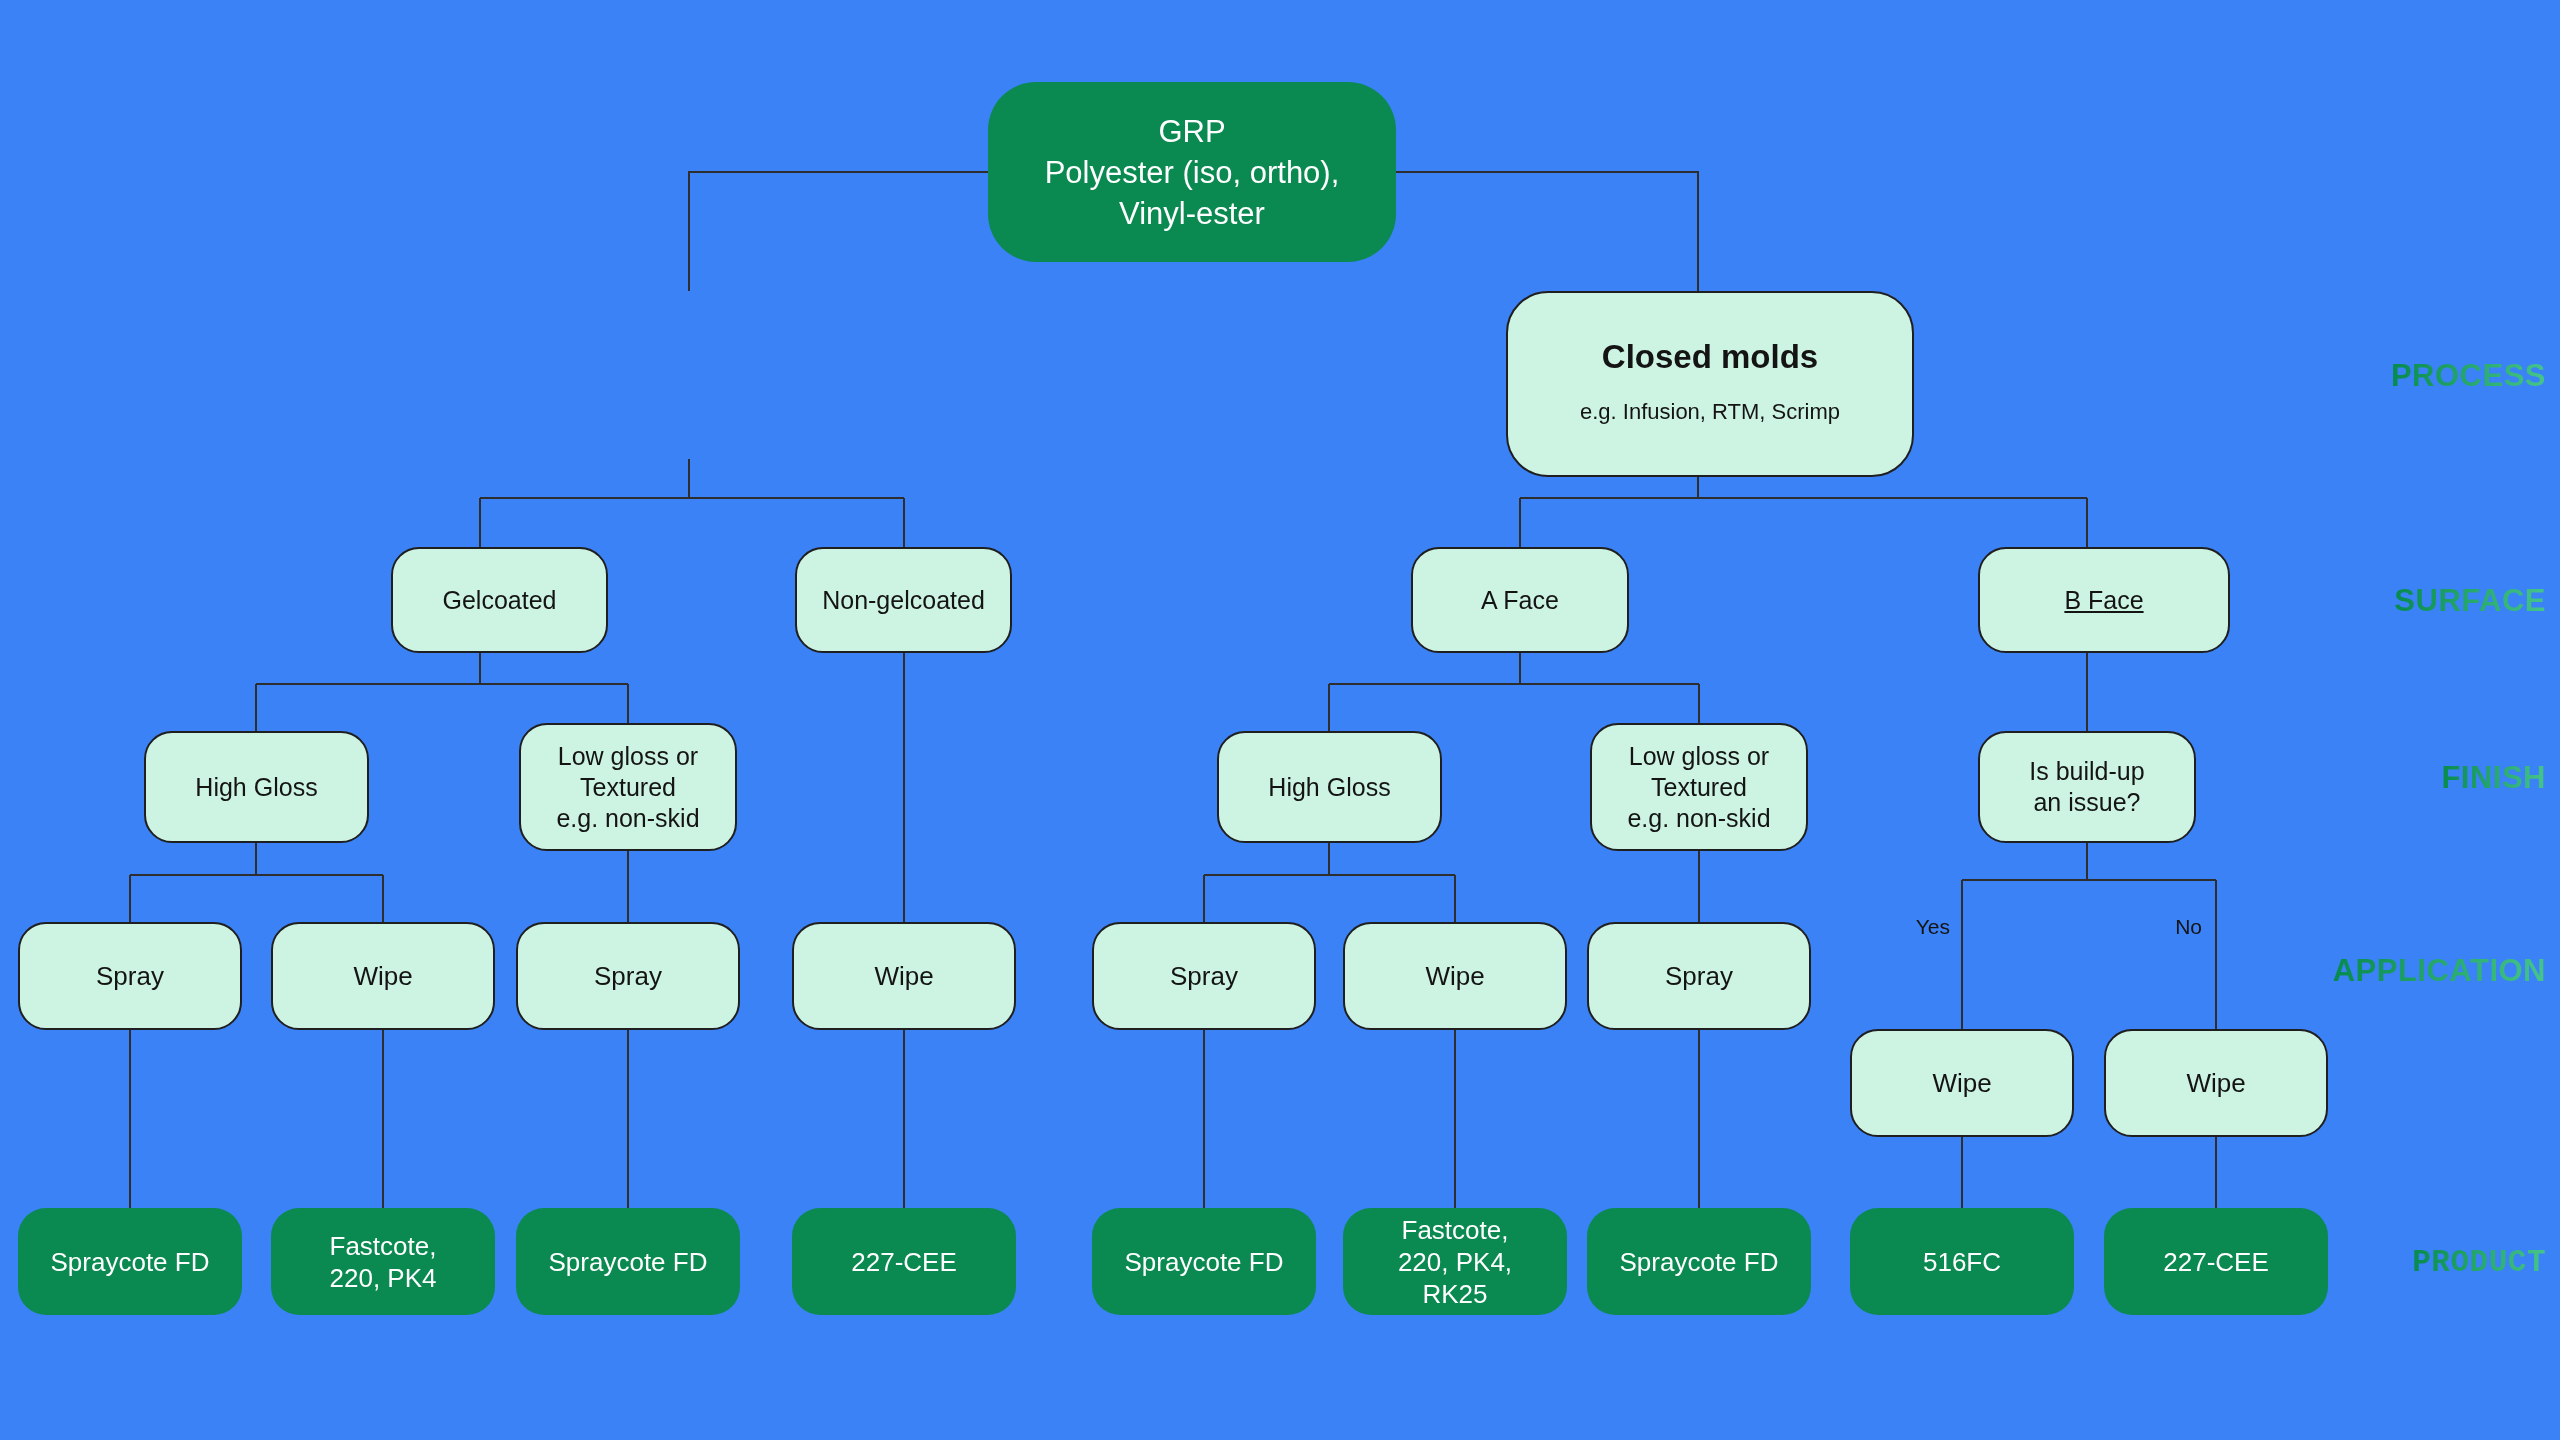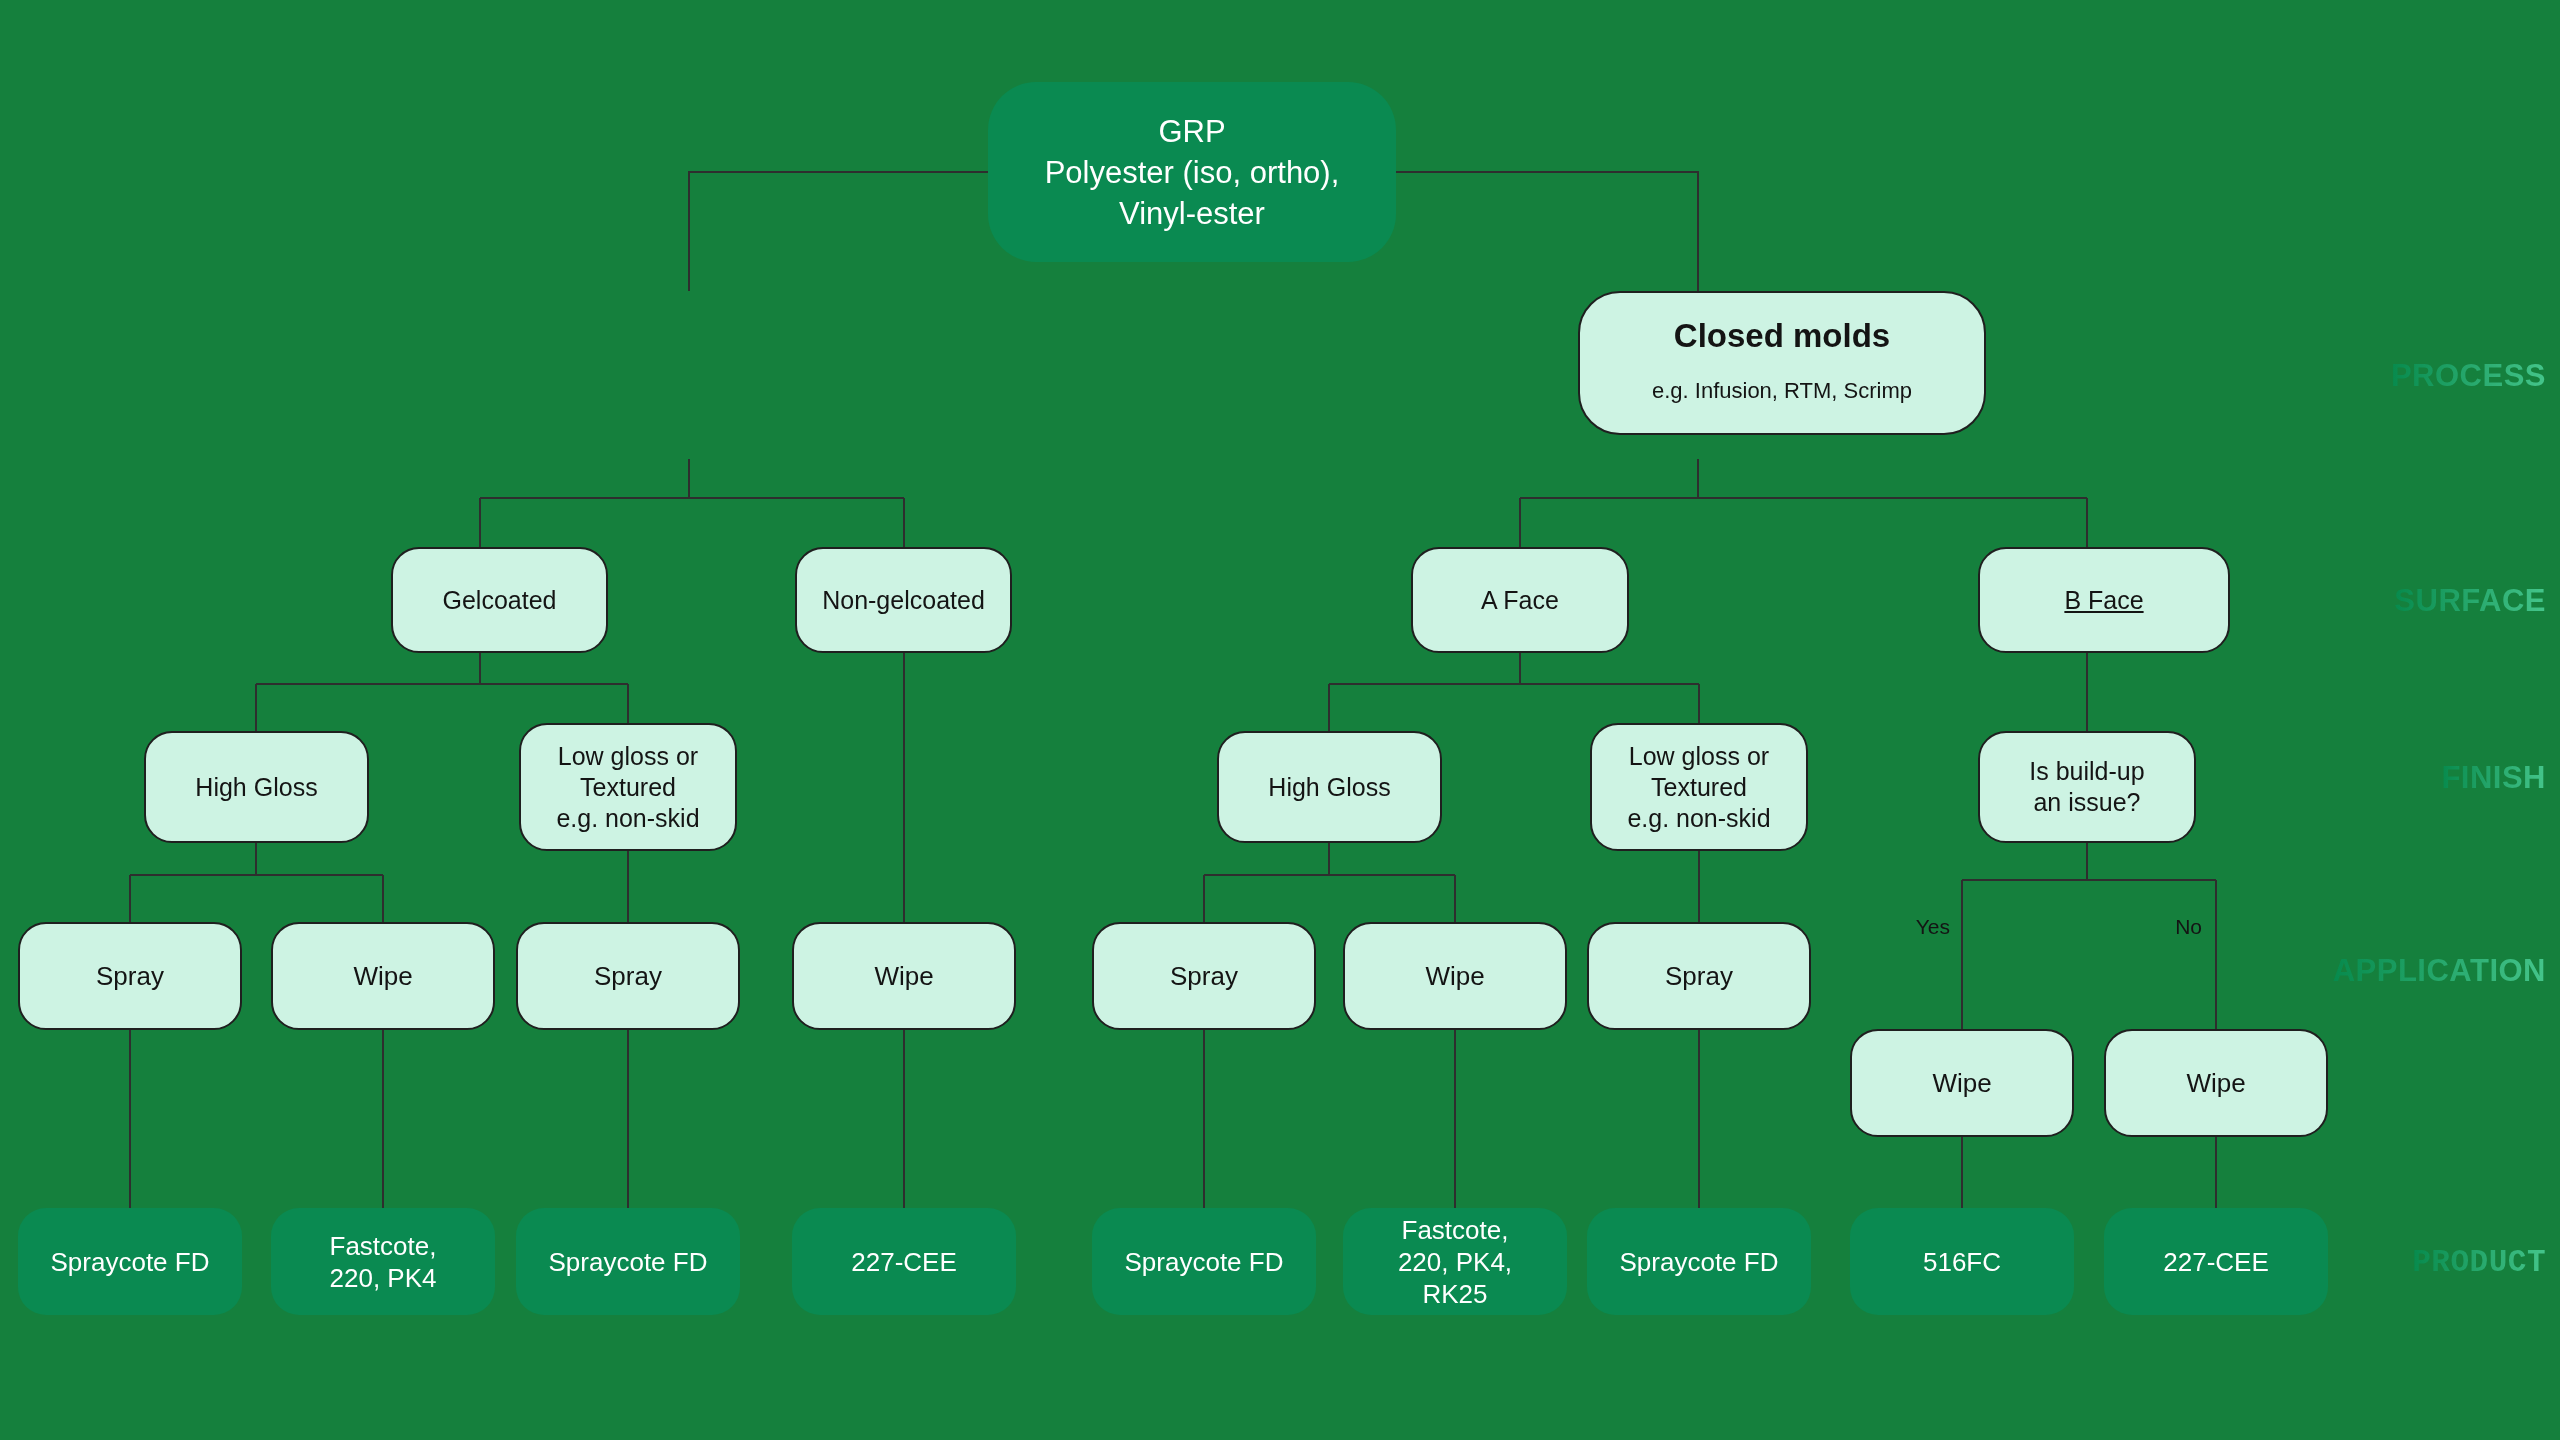--- a/index.html
+++ b/index.html
@@ -1,17 +1,17 @@
 <!DOCTYPE html>
 <html><head>
 <meta charset="utf-8">
 <style>
   html,body{margin:0;padding:0;background:#ffffff;}
   .canvas{
-    position:relative;width:2560px;height:1440px;background:#15803d;overflow:hidden;
+    position:relative;width:2560px;height:1440px;background:#3b82f6;overflow:hidden;
     font-family:"Liberation Sans", sans-serif;color:#141414;
   }
   svg.connectors{position:absolute;left:0;top:0;}
   .node{
     position:absolute;display:flex;flex-direction:column;align-items:center;justify-content:center;
     text-align:center;box-sizing:border-box;
   }
   .node .lbl{white-space:pre-line;}
   .mint{background:#cdf3e3;border:2px solid #1f1f1f;border-radius:28px;color:#141414;}
   .dark{background:#0a8a51;border:none;border-radius:28px;color:#ffffff;}
@@ -53,21 +53,21 @@
          M1204 1030V1208 M1455 1030V1208 M1699 1030V1208
          M1962 1137V1208 M2216 1137V1208"></path>
   </svg>
 
   <div class="node dark root-node" style="left:988px;top:82px;width:408px;height:180px;">
     <span class="lbl">GRP
 Polyester (iso, ortho),
 Vinyl-ester</span>
   </div>
 
-  <div class="node mint process-node" style="left:1578px;top:291px;width:408px;height:144px;">
+  <div class="node mint process-node" style="left:1506px;top:291px;width:408px;height:186px;">
     <span class="lbl title">Closed molds</span>
     <span class="lbl sub">e.g. Infusion, RTM, Scrimp</span>
   </div>
 
   <div class="node mint sm" style="left:391px;top:547px;width:217px;height:106px;">
     <span class="lbl">Gelcoated</span>
   </div>
   <div class="node mint sm" style="left:1411px;top:547px;width:218px;height:106px;">
     <span class="lbl">A Face</span>
   </div>

